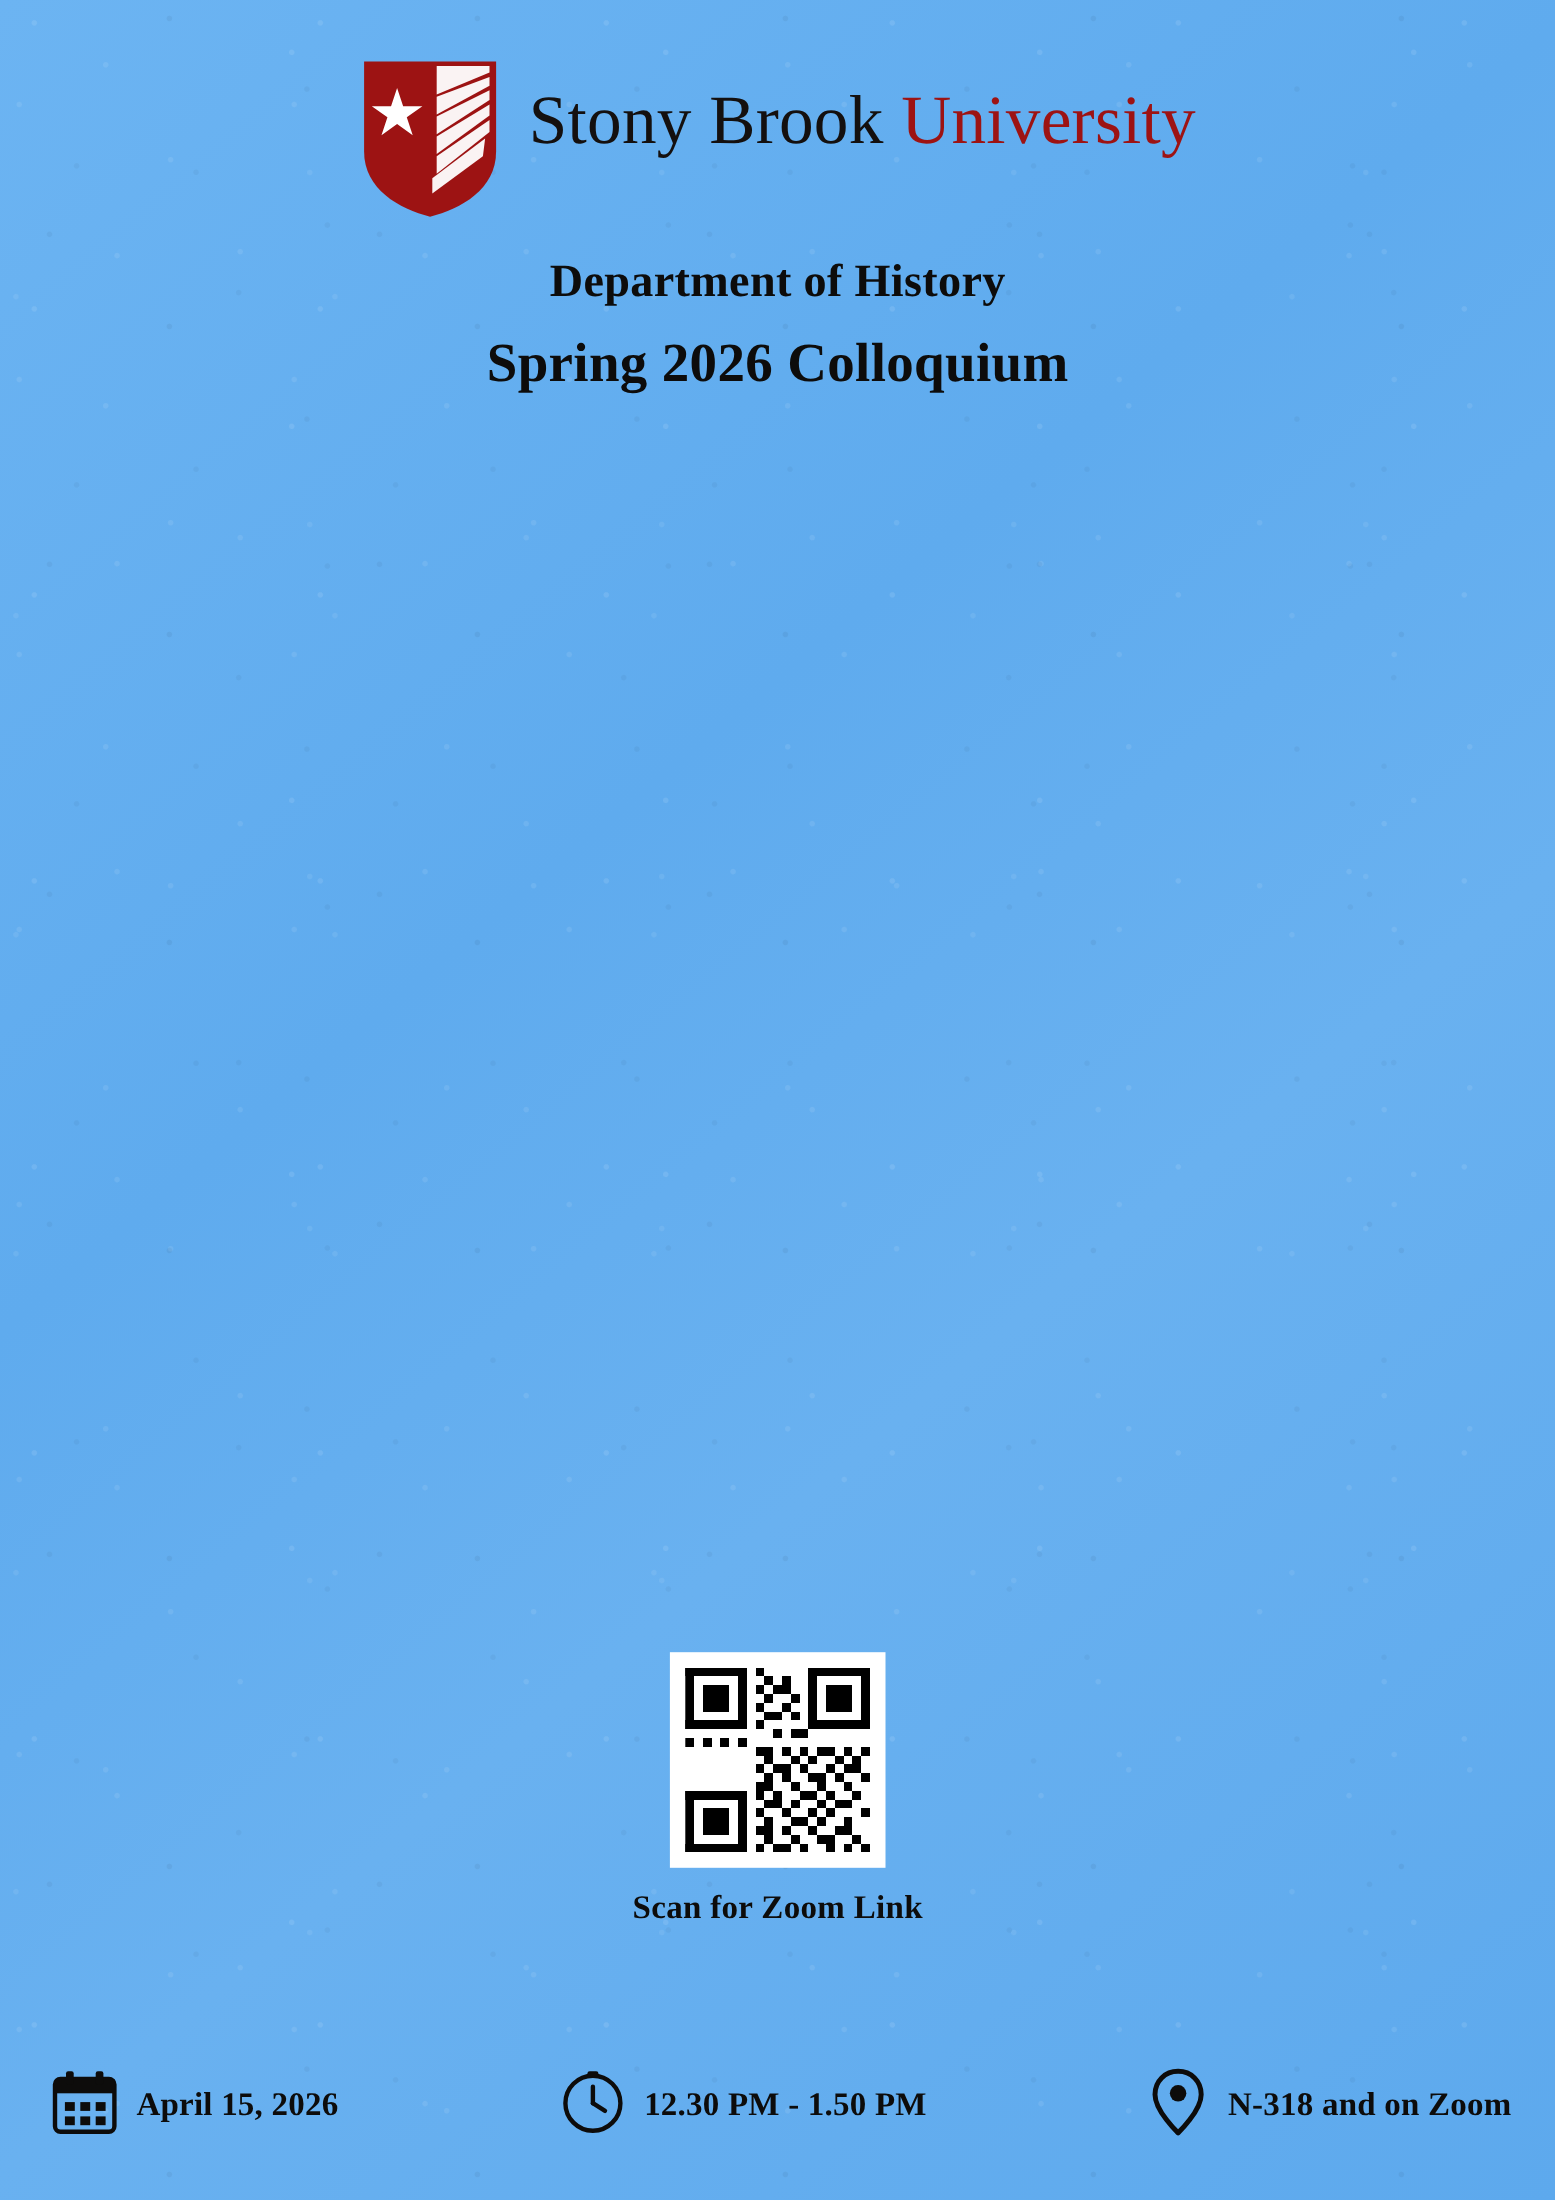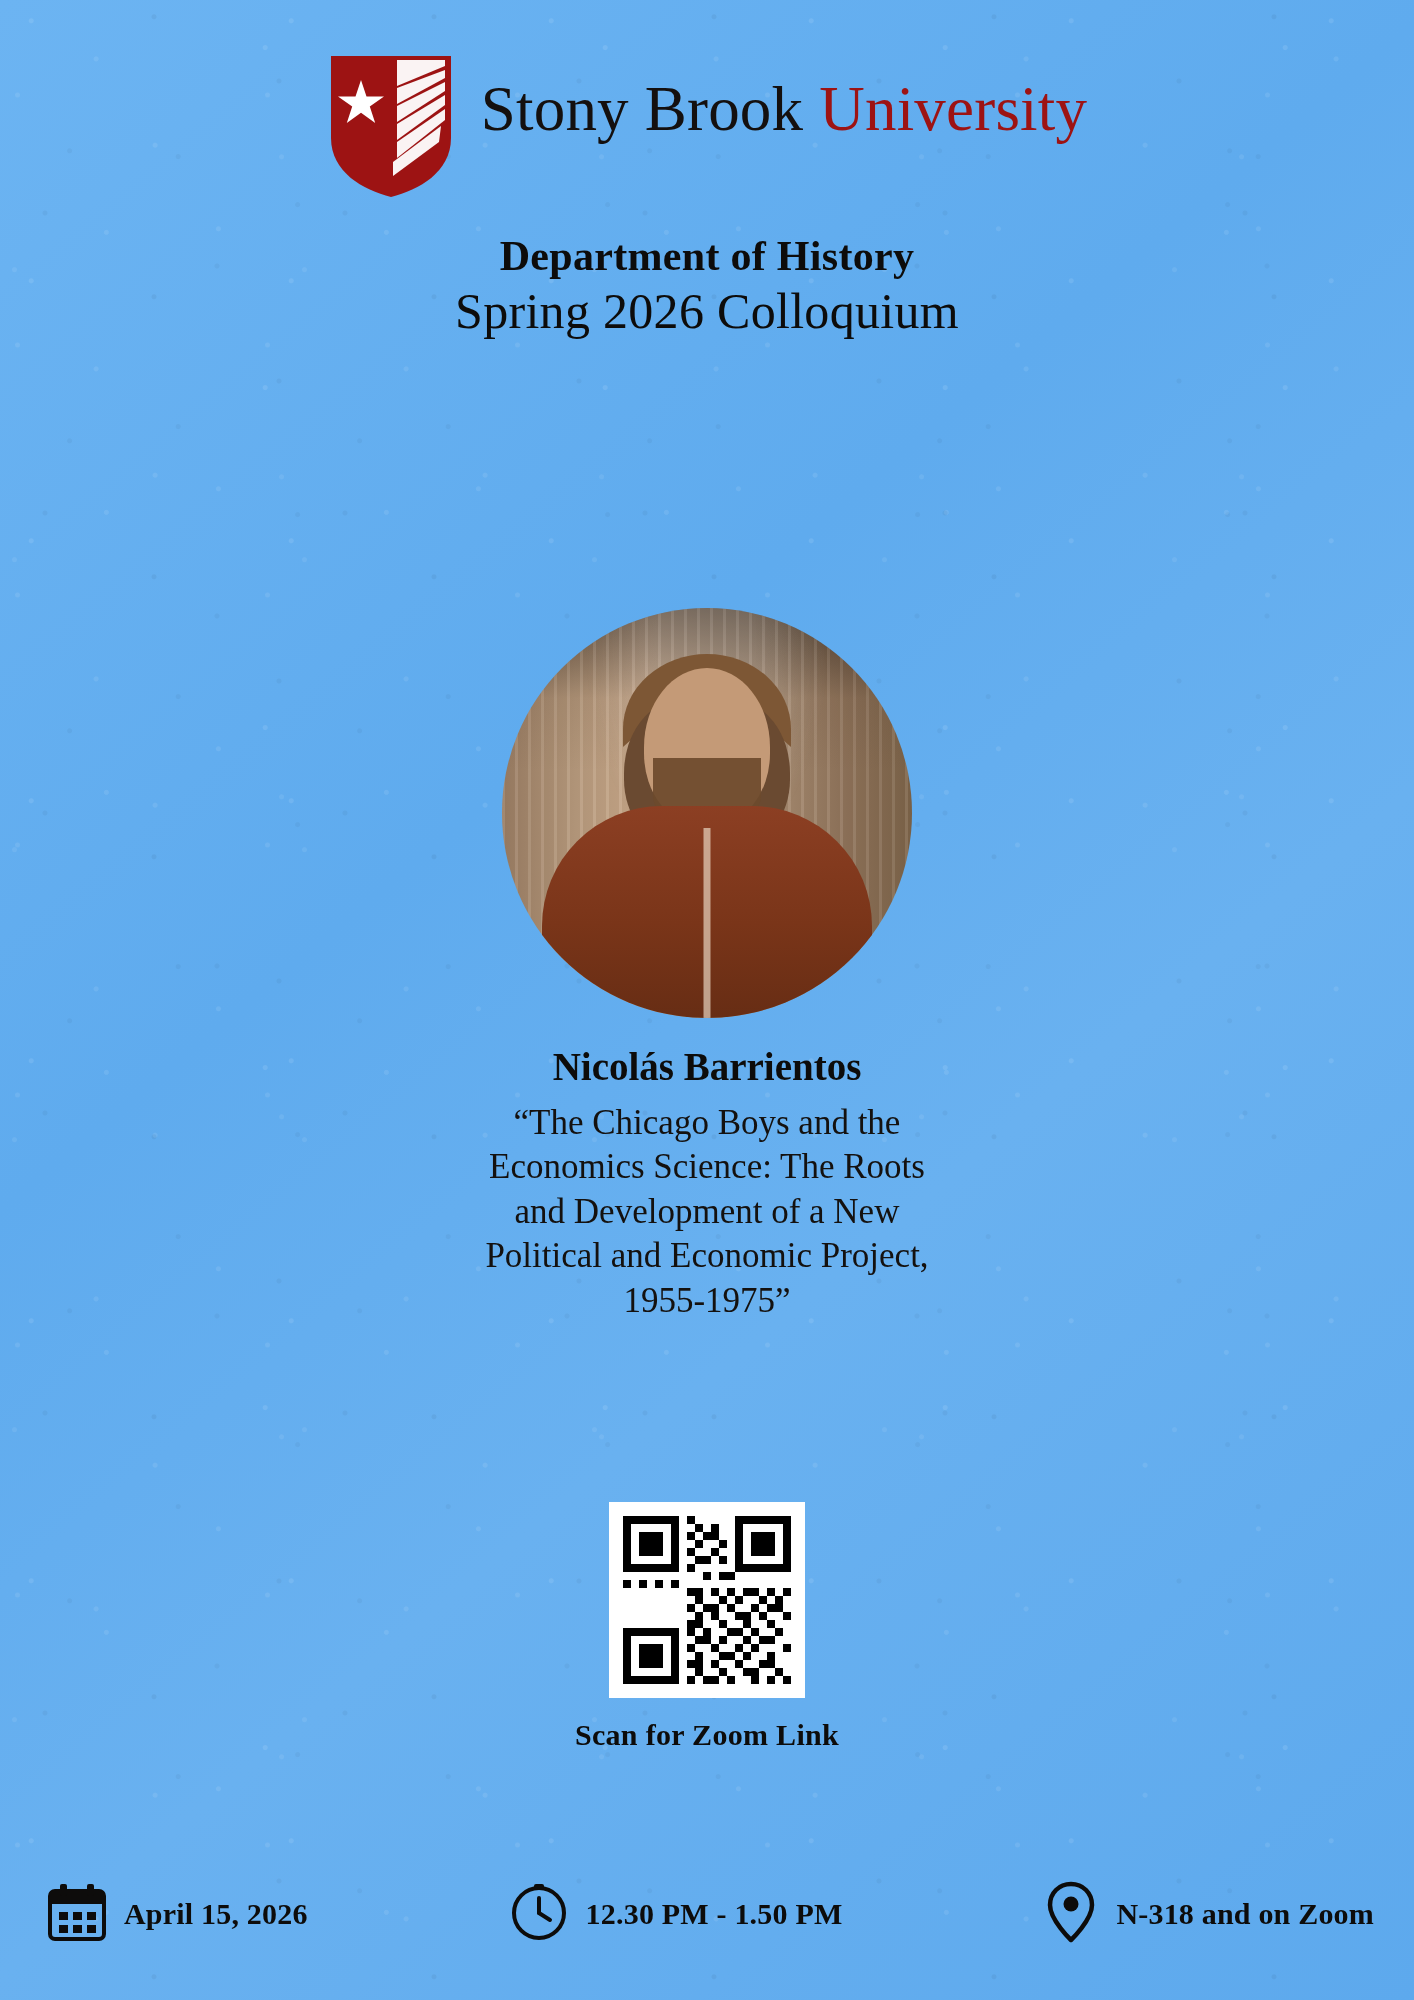--- a/index.html
+++ b/index.html
@@ -79,23 +79,23 @@
   .wordmark .univ { color: #9d1313; }
 
   .dept {
     margin-top: 38px;
     font-size: 42px;
     font-weight: bold;
     color: #0d0c0b;
     letter-spacing: 0.3px;
   }
   .term {
-    margin-top: 2px;
+    margin-top: 20px;
     font-size: 50px;
-    font-weight: normal;
+    font-weight: bold;
     color: #0d0c0b;
     letter-spacing: 0.3px;
   }
 
   .participants-title {
     position: absolute;
     top: 525px;
     left: 0;
     right: 0;
     text-align: center;
@@ -350,31 +350,20 @@
         <span class="univ">University</span>
       </span>
     </div>
     <div class="dept">Department of History</div>
     <div class="term">Spring 2026 Colloquium</div>
   </div>
 
 
   <div class="people">
 
-    <div class="person">
-      <div class="photo photo-1">
-        <div class="hair"></div>
-        <div class="head"></div>
-        <div class="beard"></div>
-        <div class="body"></div>
-        <div class="zipper"></div>
-      </div>
-      <div class="person-name">Nicolás Barrientos</div>
-      <div class="person-talk talk-1">“The Chicago Boys and the Economics Science: The Roots and Development of a New Political and Economic Project, 1955-1975”</div>
-    </div>
 
 
   </div>
 
   <div class="qr-wrap">
     <div class="qr">
       <svg viewBox="0 0 21 21" width="168" height="168" shape-rendering="crispEdges" xmlns="http://www.w3.org/2000/svg">
         <rect width="21" height="21" fill="#ffffff"></rect>
         <g fill="#000000">
 

